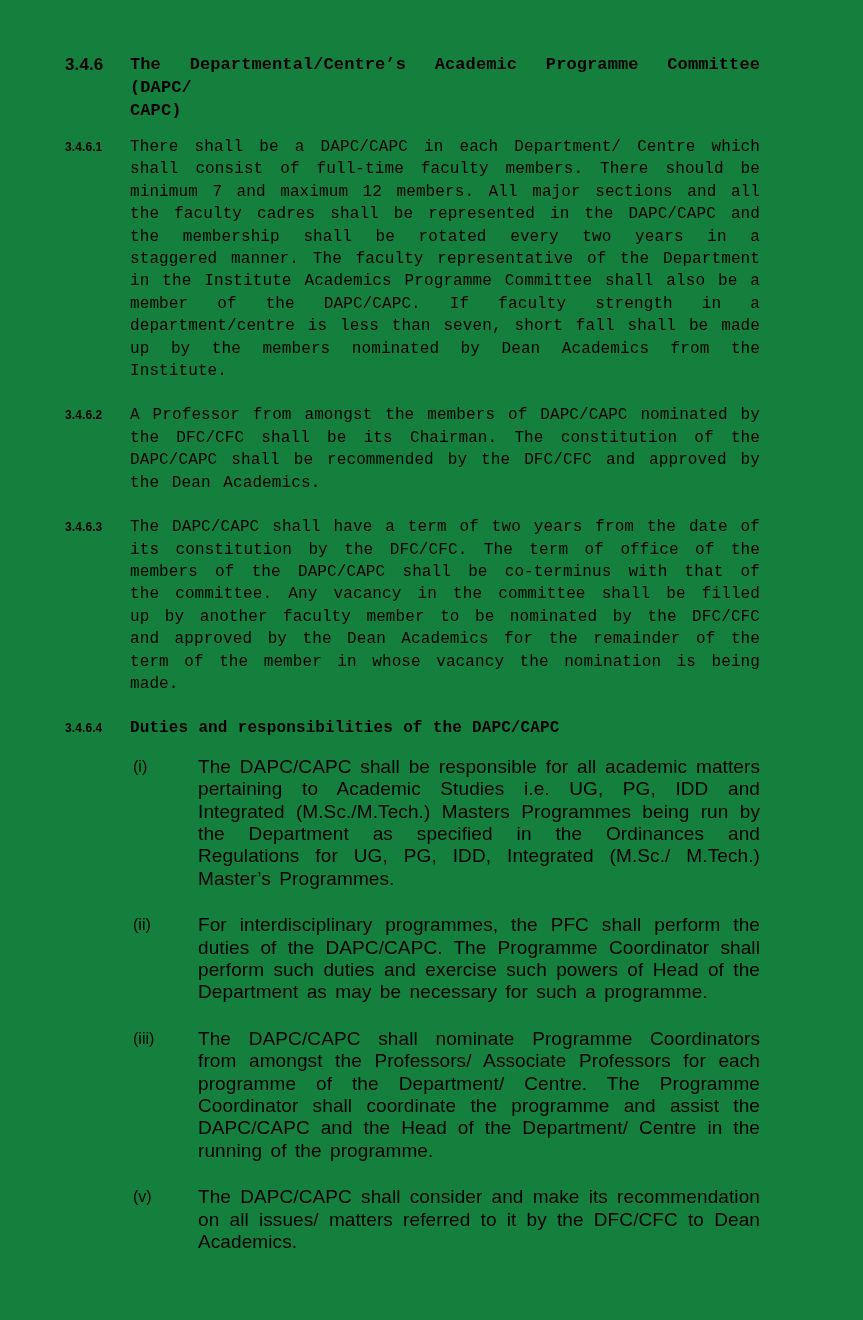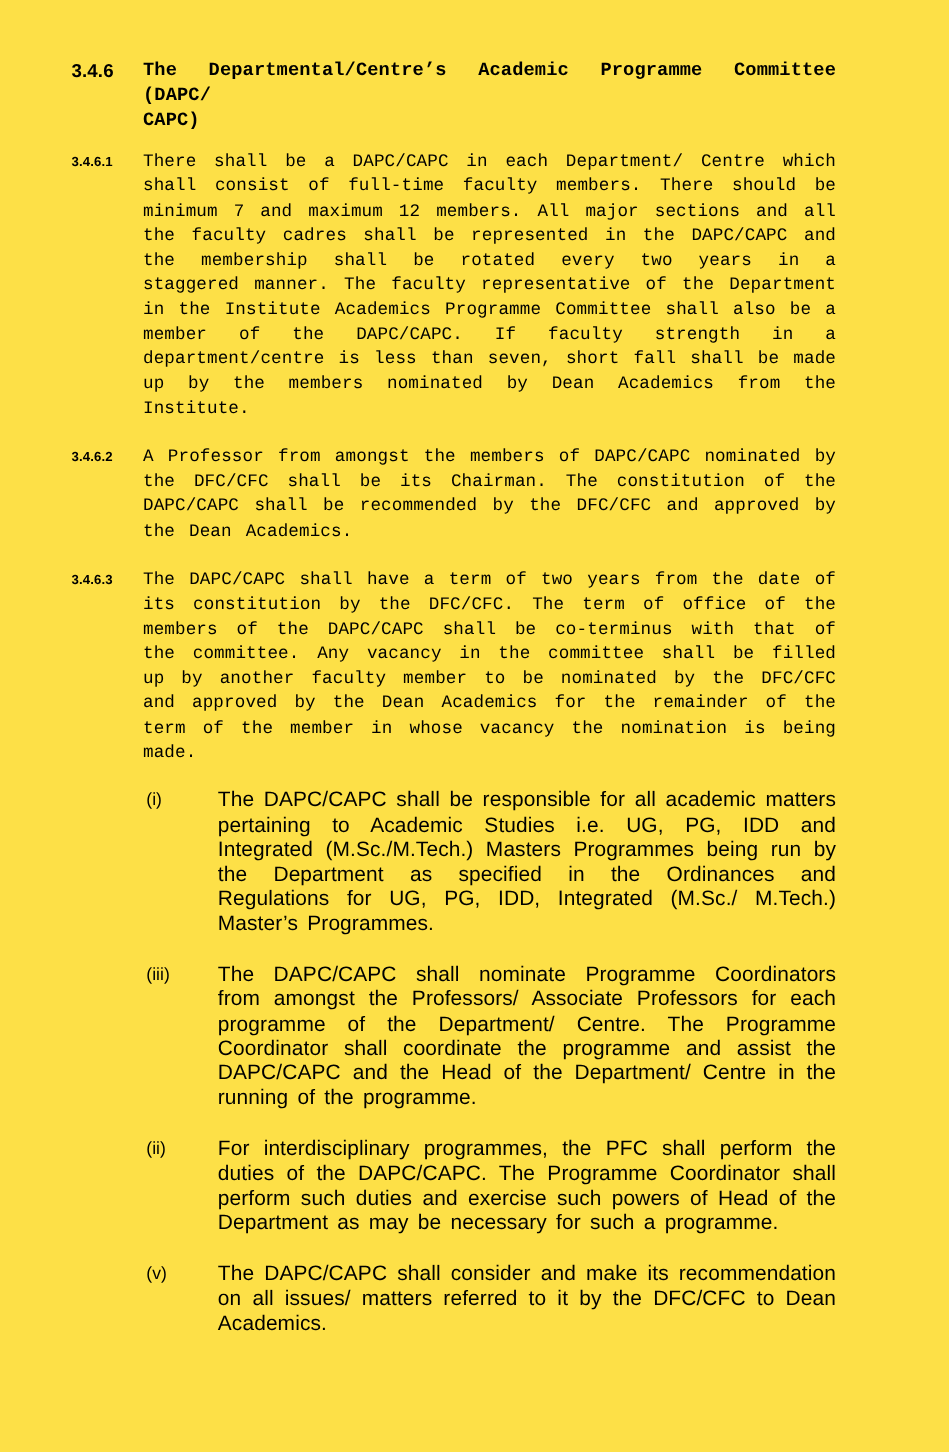--- a/index.html
+++ b/index.html
@@ -5,21 +5,21 @@
   html, body {
     margin: 0;
     padding: 0;
     background: #ffffff;
   }
   .page {
     position: relative;
     width: 863px;
     height: 1320px;
     box-sizing: border-box;
-    background: #fde047;
+    background: #15803d;
     color: #000000;
     font-family: "Liberation Sans", sans-serif;
     padding: 53px 103px 0 65px;
     overflow: hidden;
   }
   
   .clause {
     display: flex;
     align-items: flex-start;
     margin-bottom: 22px;
@@ -108,36 +108,40 @@
   <div class="clause">
     <div class="num">3.4.6.2</div>
     <div class="body">A Professor from amongst the members of DAPC/CAPC nominated by the DFC/CFC shall be its Chairman. The constitution of the DAPC/CAPC shall be recommended by the DFC/CFC and approved by the Dean Academics.</div>
   </div>
 
   <div class="clause">
     <div class="num">3.4.6.3</div>
     <div class="body">The DAPC/CAPC shall have a term of two years from the date of its constitution by the DFC/CFC. The term of office of the members of the DAPC/CAPC shall be co-terminus with that of the committee. Any vacancy in the committee shall be filled up by another faculty member to be nominated by the DFC/CFC and approved by the Dean Academics for the remainder of the term of the member in whose vacancy the nomination is being made.</div>
   </div>
 
+  <div class="clause sub-heading">
+    <div class="num">3.4.6.4</div>
+    <div class="body">Duties and responsibilities of the DAPC/CAPC</div>
+  </div>
 
   <div class="duties">
 
     <div class="duty">
       <div class="marker">(i)</div>
       <div class="dtxt">The DAPC/CAPC shall be responsible for all academic matters pertaining to Academic Studies i.e. UG, PG, IDD and Integrated (M.Sc./M.Tech.) Masters Programmes being run by the Department as specified in the Ordinances and Regulations for UG, PG, IDD, Integrated (M.Sc./ M.Tech.) Master’s Programmes.</div>
     </div>
 
     <div class="duty">
-      <div class="marker">(iii)</div>
-      <div class="dtxt">The DAPC/CAPC shall nominate Programme Coordinators from amongst the Professors/ Associate Professors for each programme of the Department/ Centre. The Programme Coordinator shall coordinate the programme and assist the DAPC/CAPC and the Head of the Department/ Centre in the running of the programme.</div>
+      <div class="marker">(ii)</div>
+      <div class="dtxt">For interdisciplinary programmes, the PFC shall perform the duties of the DAPC/CAPC. The Programme Coordinator shall perform such duties and exercise such powers of Head of the Department as may be necessary for such a programme.</div>
     </div>
 
     <div class="duty">
-      <div class="marker">(ii)</div>
-      <div class="dtxt">For interdisciplinary programmes, the PFC shall perform the duties of the DAPC/CAPC. The Programme Coordinator shall perform such duties and exercise such powers of Head of the Department as may be necessary for such a programme.</div>
+      <div class="marker">(iii)</div>
+      <div class="dtxt">The DAPC/CAPC shall nominate Programme Coordinators from amongst the Professors/ Associate Professors for each programme of the Department/ Centre. The Programme Coordinator shall coordinate the programme and assist the DAPC/CAPC and the Head of the Department/ Centre in the running of the programme.</div>
     </div>
 
 
     <div class="duty">
       <div class="marker">(v)</div>
       <div class="dtxt">The DAPC/CAPC shall consider and make its recommendation on all issues/ matters referred to it by the DFC/CFC to Dean Academics.</div>
     </div>
 
 
   </div>

